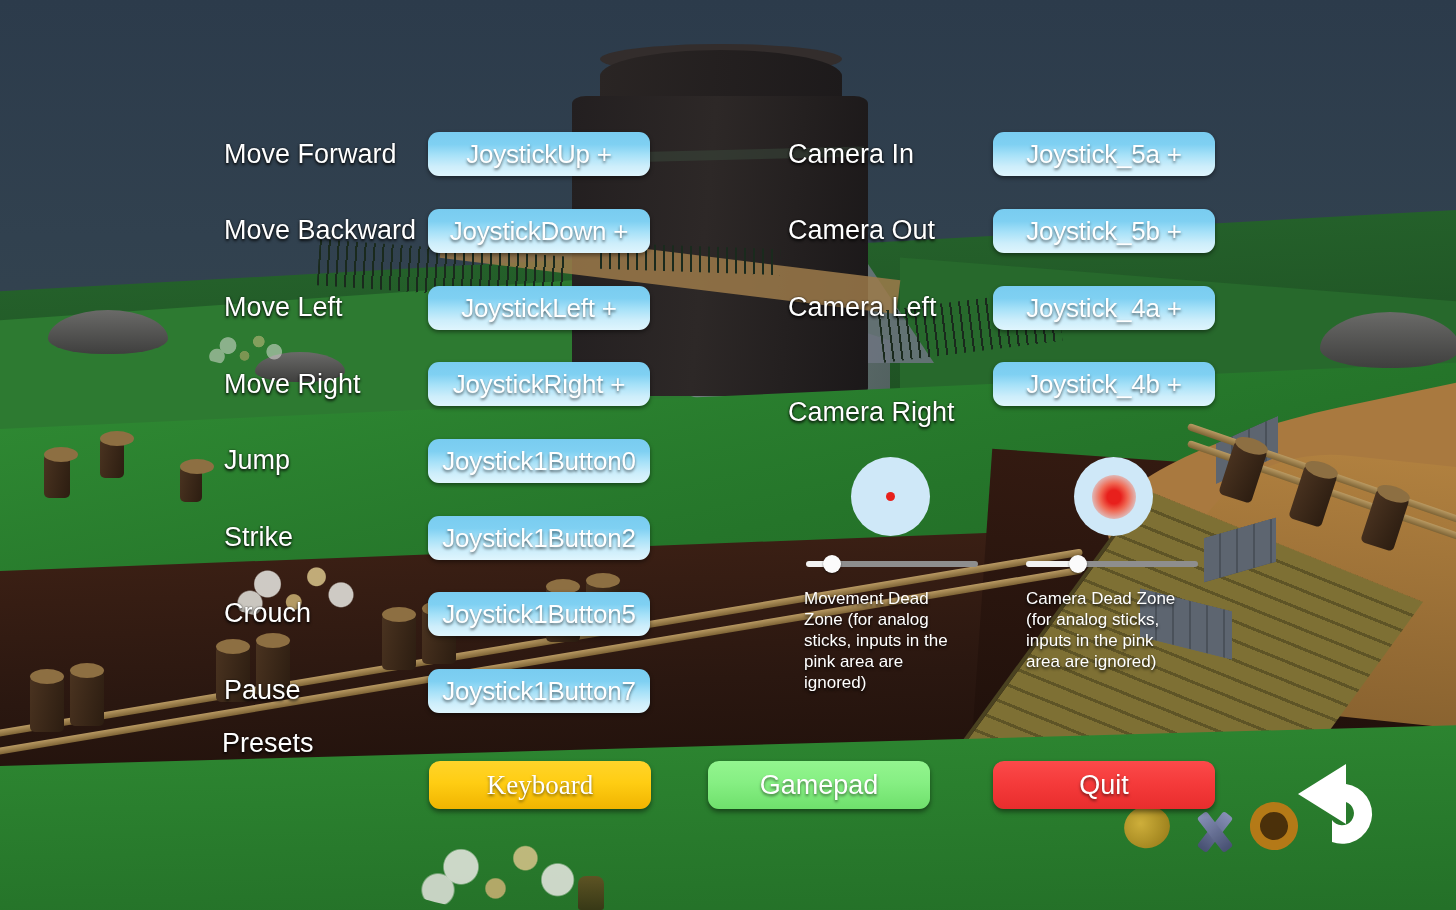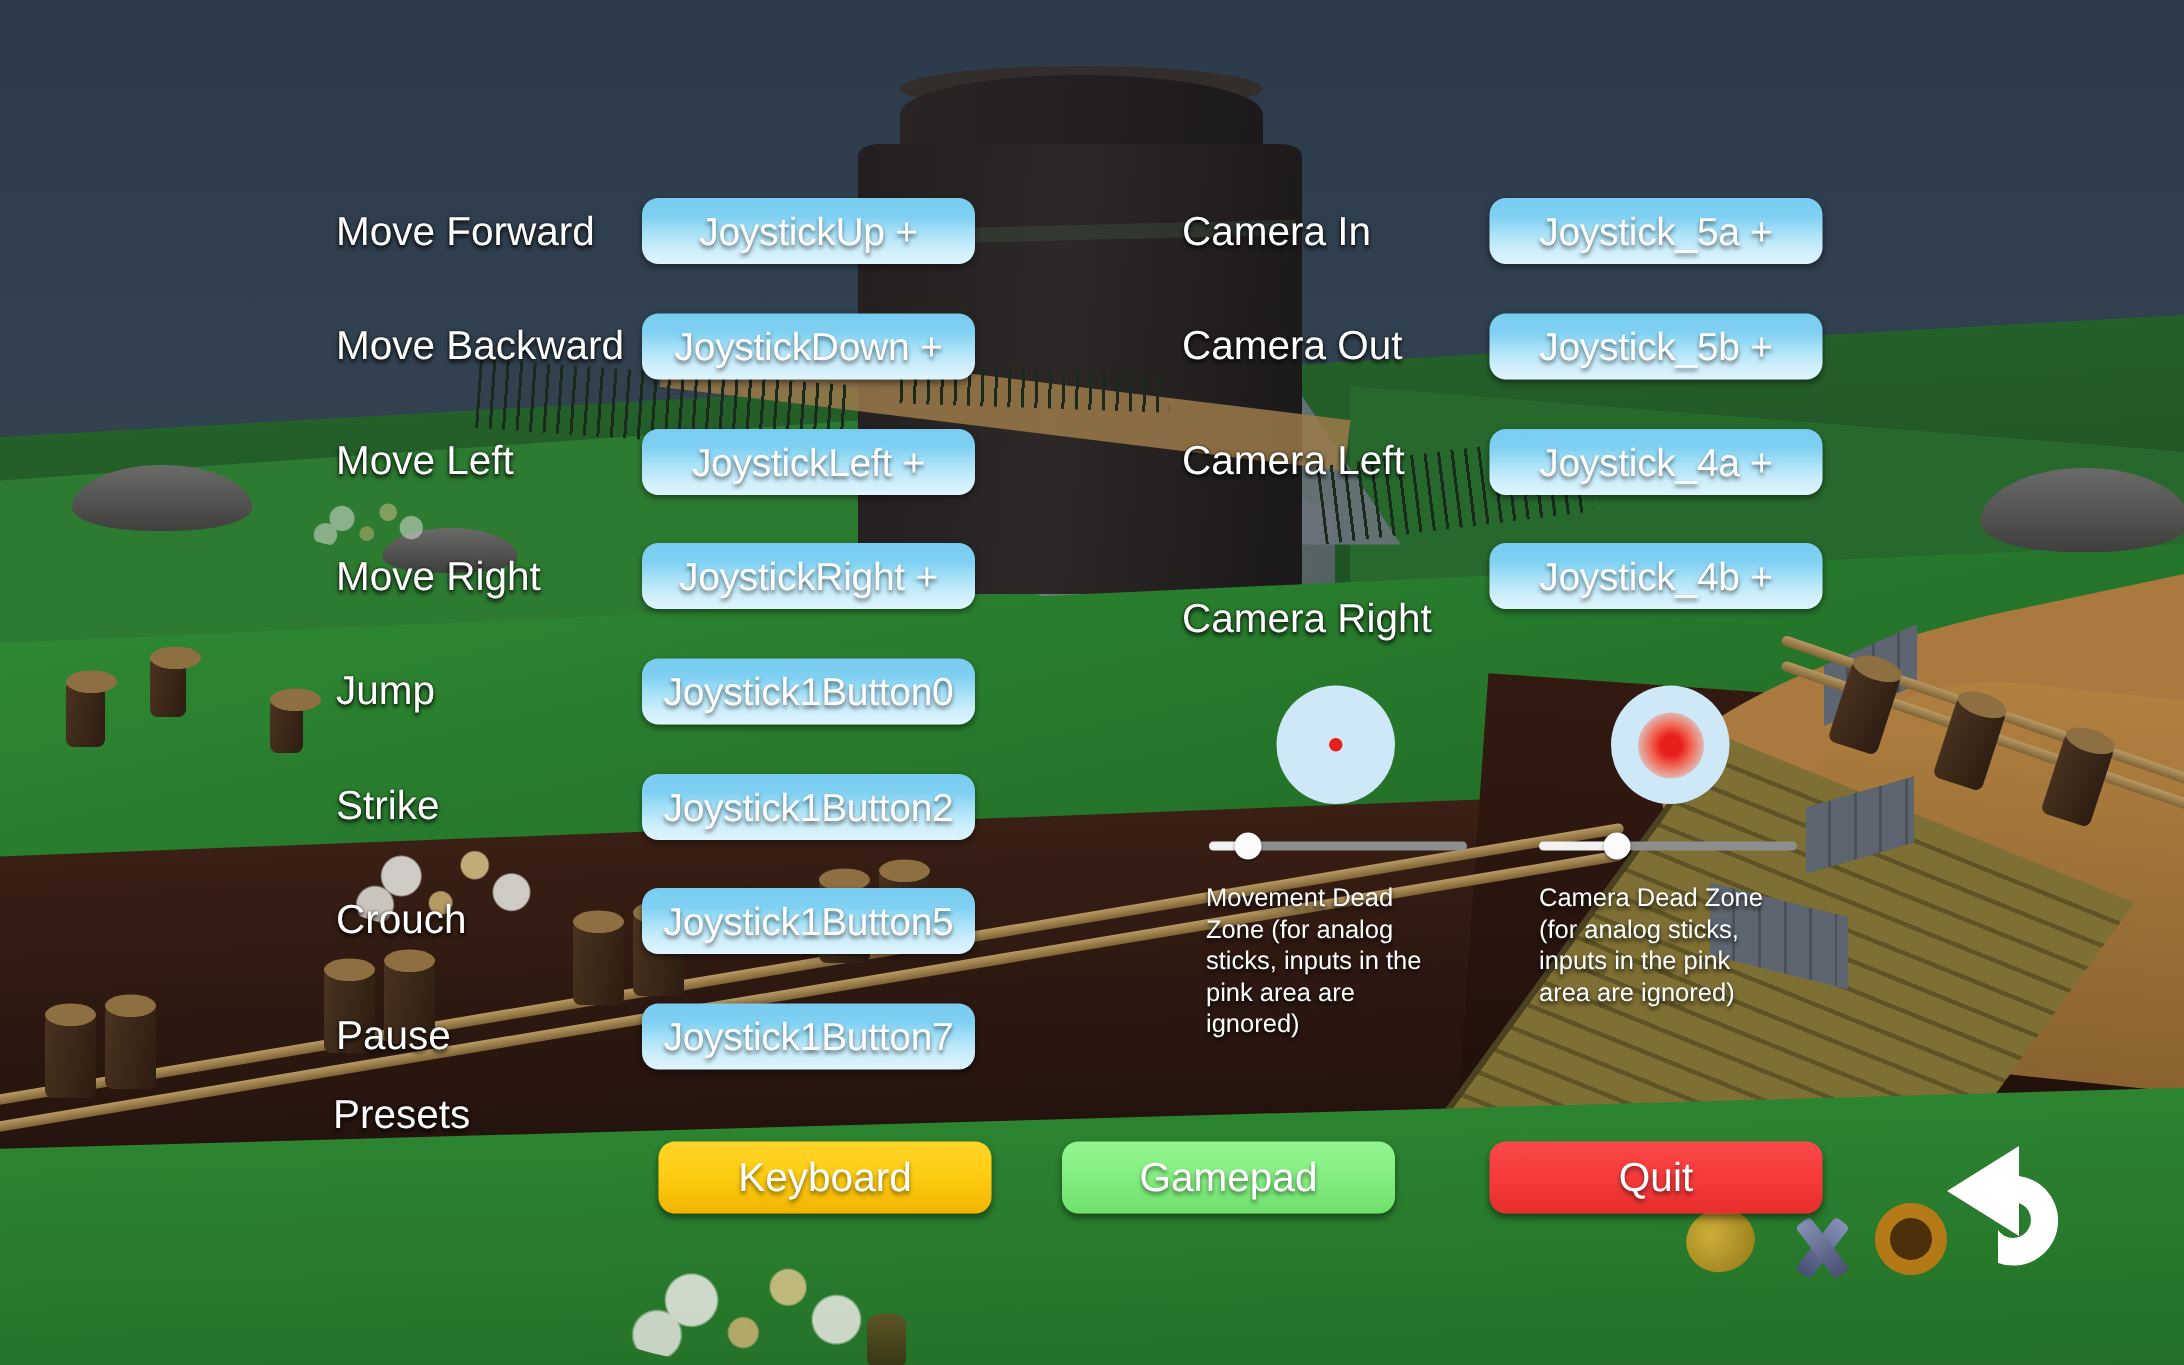--- a/index.html
+++ b/index.html
@@ -410,21 +410,21 @@
     <div class="dz-dot-large"></div>
   </div>
   <div class="dz-slider" id="slider-camera" style="left:1026px;top:561px;width:172px;">
     <div class="dz-track-fill" style="width: 51.6px;"></div>
     <div class="dz-track-rest" style="left: 51.6px; width: 120.4px;"></div>
     <div class="dz-handle" style="left: 42.6px;"></div>
   </div>
   <div class="dz-caption" style="left:1026px;top:588px;">Camera Dead Zone (for analog sticks, inputs in the pink area are ignored)</div>
 
   <div class="row-label label-left" style="left:222px;top:728px;text-align:right;">Presets</div>
-  <button class="preset-btn" id="btn-keyboard" style="left:439px;top:761px;">Keyboard</button>
+  <button class="preset-btn" id="btn-keyboard" style="left:429px;top:761px;font-family:Liberation Serif, serif;">Keyboard</button>
   <button class="preset-btn" id="btn-gamepad" style="left:708px;top:761px;">Gamepad</button>
   <button class="preset-btn" id="btn-quit" style="left:993px;top:761px;">Quit</button>
 
   <div id="back-button">
     <svg width="128" height="120" viewBox="0 0 128 120">
       <path d="M58 22 L58 42
                A30 30 0 1 1 44 100
                L44 78
                A12 12 0 1 0 58 60
                L58 82

